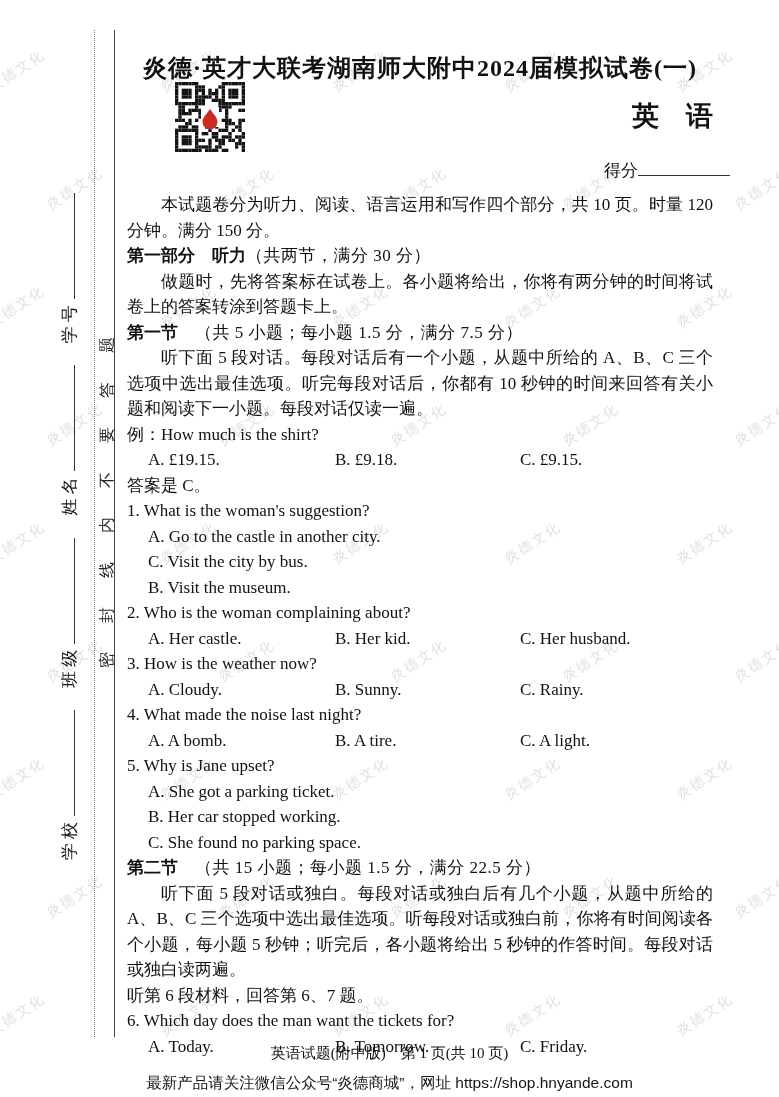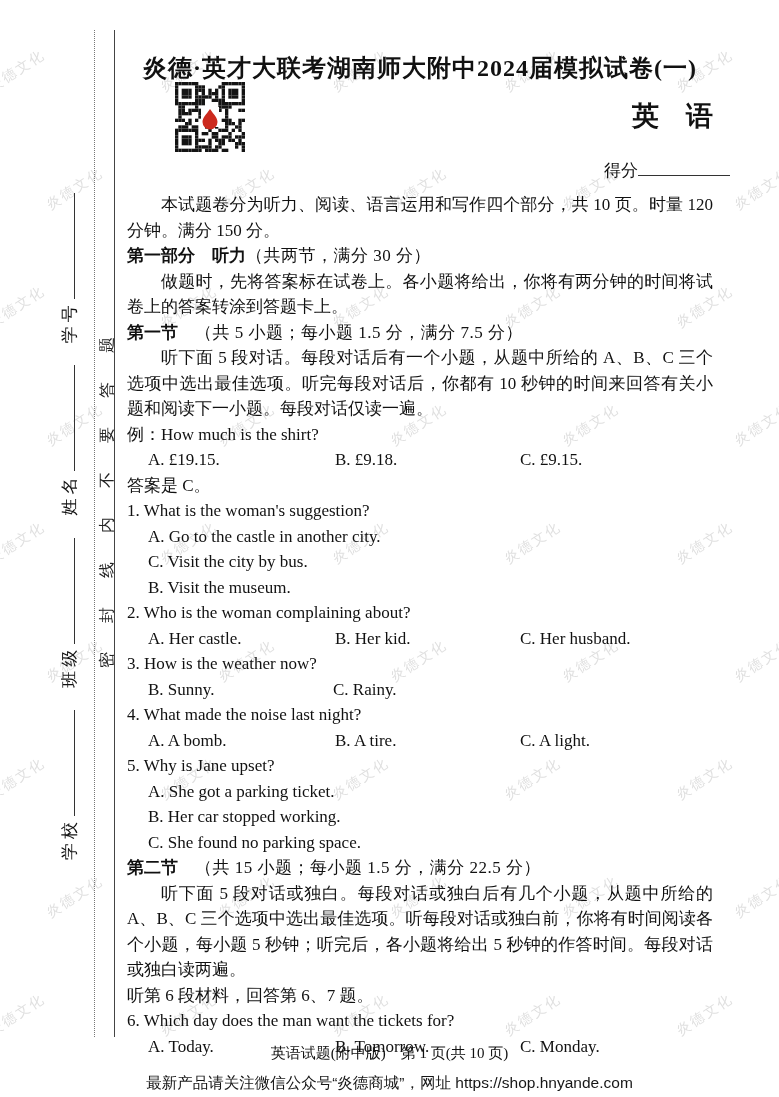--- a/index.html
+++ b/index.html
@@ -408,20 +408,21 @@
       <div class="opts-row">
         <span class="o1">A. Her castle.</span>
         <span class="o2">B. Her kid.</span>
         <span class="o3">C. Her husband.</span>
       </div>
     </div>
 
     <div>
       <div>3. How is the weather now?</div>
       <div class="opts-row">
+        <span class="o1">A. Cloudy.</span>
         <span class="o2">B. Sunny.</span>
         <span class="o3">C. Rainy.</span>
       </div>
     </div>
 
     <div>
       <div>4. What made the noise last night?</div>
       <div class="opts-row">
         <span class="o1">A. A bomb.</span>
         <span class="o2">B. A tire.</span>
@@ -442,20 +443,20 @@
       <span>第二节</span>　<span class="note">（共 15 小题；每小题 1.5 分，满分 22.5 分）</span>
     </div>
     <div class="para">听下面 5 段对话或独白。每段对话或独白后有几个小题，从题中所给的 A、B、C 三个选项中选出最佳选项。听每段对话或独白前，你将有时间阅读各个小题，每小题 5 秒钟；听完后，各小题将给出 5 秒钟的作答时间。每段对话或独白读两遍。</div>
     <div class="flush">听第 6 段材料，回答第 6、7 题。</div>
 
     <div>
       <div>6. Which day does the man want the tickets for?</div>
       <div class="opts-row">
         <span class="o1">A. Today.</span>
         <span class="o2">B. Tomorrow.</span>
-        <span class="o3">C. Monday.</span>
+        <span class="o3">C. Friday.</span>
       </div>
     </div>
   </div>
 
   <div class="page-footer">英语试题(附中版)　第 1 页(共 10 页)</div>
   <div class="promo">最新产品请关注微信公众号“炎德商城”，网址 https://shop.hnyande.com</div>
 </div>
 
 </body></html>

